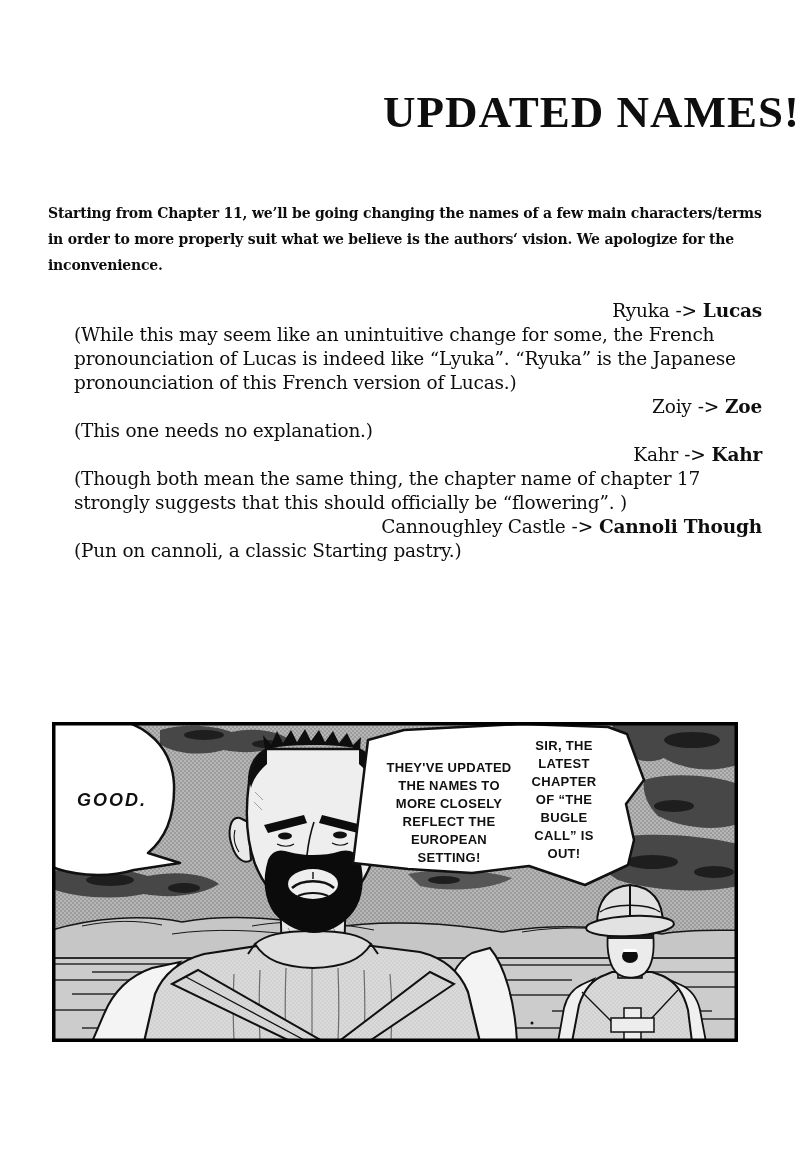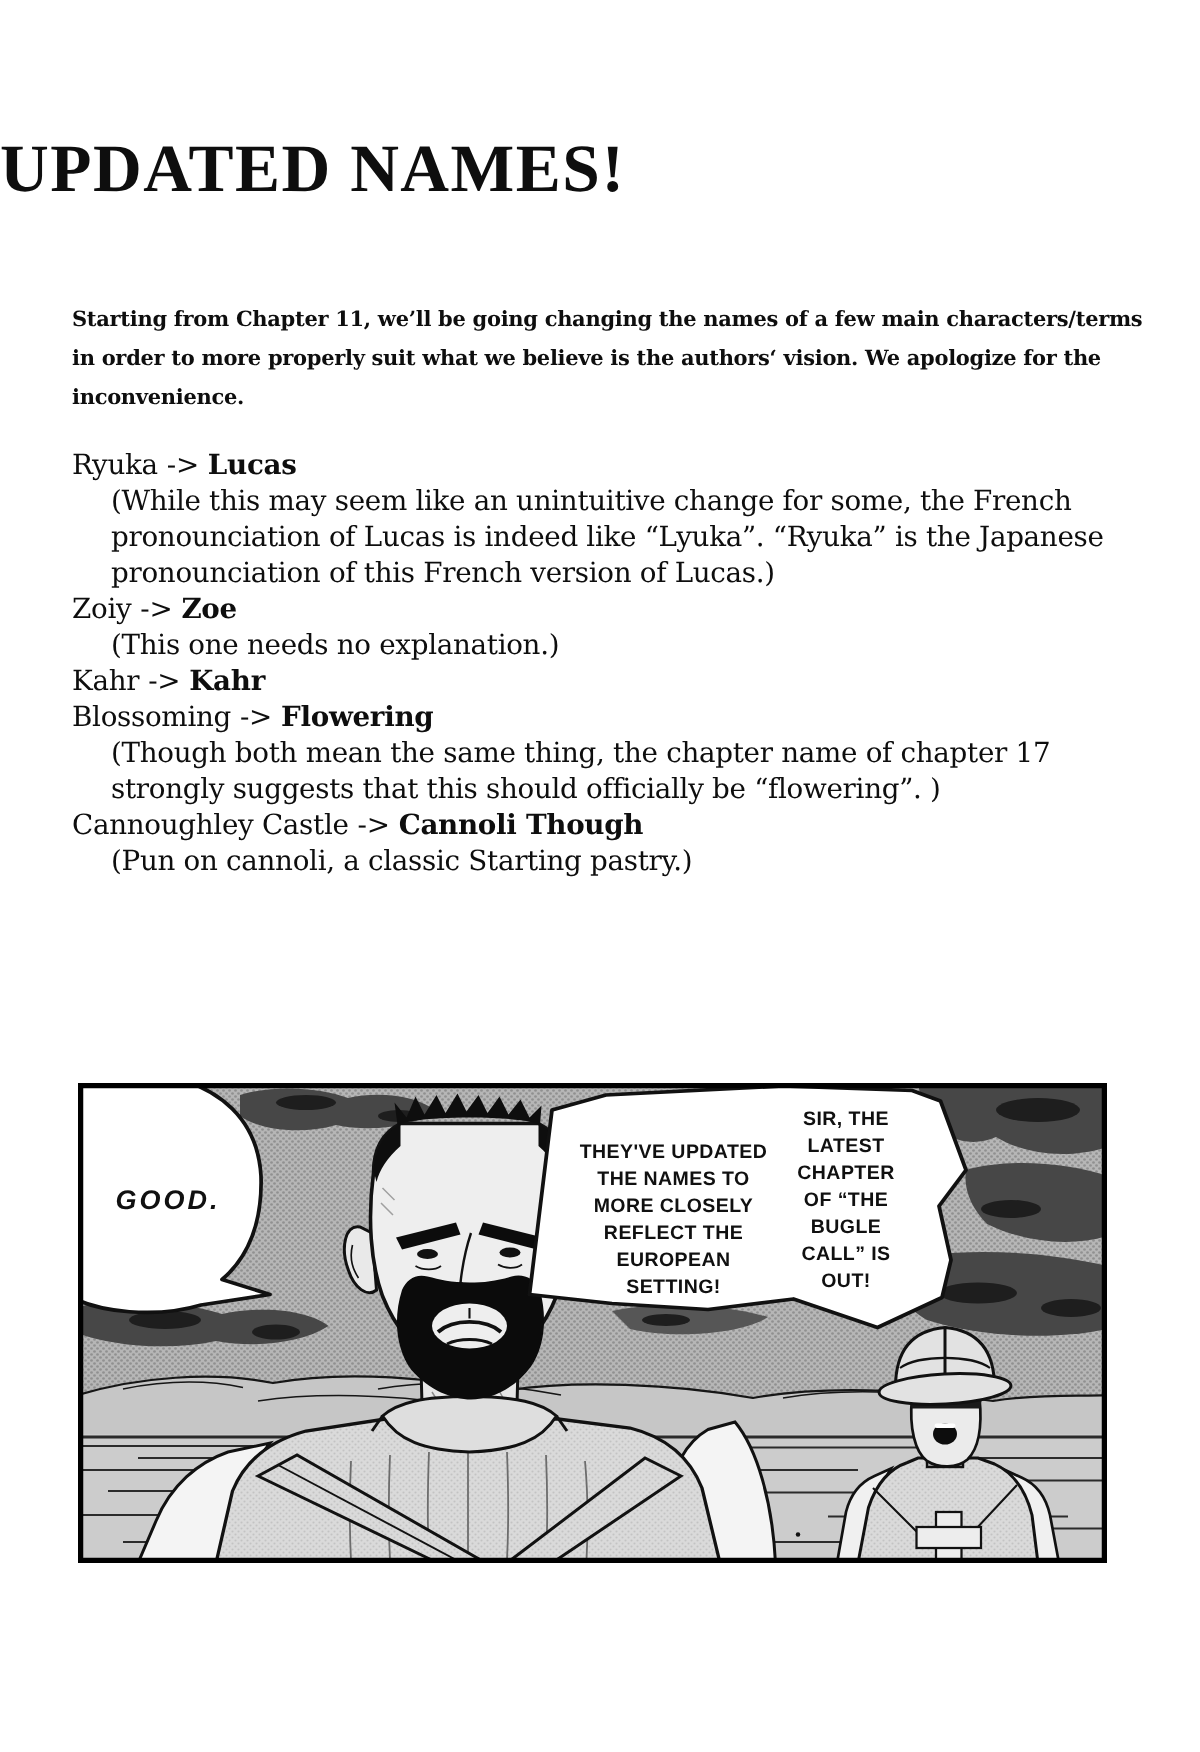--- a/index.html
+++ b/index.html
@@ -1,27 +1,27 @@
 <!DOCTYPE html>
 <html><head>
 <meta charset="utf-8">
 <style>
   html,body{margin:0;padding:0;background:#fff;}
   .page{position:relative;width:800px;height:1168px;background:#ffffff;overflow:hidden;
         font-family:"Liberation Serif",serif;color:#0e0e0e;}
-  .title{position:absolute;top:60px;left:0;right:0;text-align:left;
+  .title{position:absolute;top:60px;left:0;right:0;text-align:right;
          font-family:"Liberation Serif",serif;font-weight:bold;font-size:45px;
          letter-spacing:1px;line-height:1;}
   .intro{position:absolute;left:48px;top:200px;width:714px;
          font-family:"DejaVu Serif","Liberation Serif",serif;font-weight:bold;
          font-size:14px;line-height:26px;letter-spacing:-0.2px;}
   .changes{position:absolute;left:48px;top:299px;width:714px;
            font-family:"DejaVu Serif","Liberation Serif",serif;
            font-size:18.5px;line-height:24px;letter-spacing:-0.2px;}
-  .entry-head{white-space:nowrap;}
+  .entry-head{white-space:nowrap;text-align:right;}
   .entry-head .arrow{margin:0 6px;}
   .entry-head .new-name{font-weight:bold;}
   .entry-note{padding-left:26px;}
   .panel-wrap{position:absolute;left:52px;top:722px;width:686px;height:320px;}
   svg text{font-family:"Liberation Sans",sans-serif;}
   .bubble-line{font-size:13px;font-weight:bold;letter-spacing:.3px;fill:#101010;}
   .good-text{font-size:18px;font-weight:bold;font-style:italic;letter-spacing:2px;fill:#101010;}
 </style>
 </head>
 <body>
@@ -42,21 +42,20 @@
     <div class="entry">
       <div class="entry-head"><span>Zoiy</span><span class="arrow">-&gt;</span><span class="new-name">Zoe</span></div>
       <div class="entry-note">(This one needs no explanation.)</div>
     </div>
 
     <div class="entry">
       <div class="entry-head"><span>Kahr</span><span class="arrow">-&gt;</span><span class="new-name">Kahr</span></div>
     </div>
 
     <div class="entry">
-      <div class="entry-head"><span>Blossoming</span><span class="arrow">-&gt;</span><span class="new-name">Flowering</span></div>
       <div class="entry-note">(Though both mean the same thing, the chapter name of chapter 17 strongly suggests that this should officially be “flowering”. )</div>
     </div>
 
     <div class="entry">
       <div class="entry-head"><span>Cannoughley Castle</span><span class="arrow">-&gt;</span><span class="new-name">Cannoli Though</span></div>
       <div class="entry-note">(Pun on cannoli, a classic Starting pastry.)</div>
     </div>
 
   </div>
 

